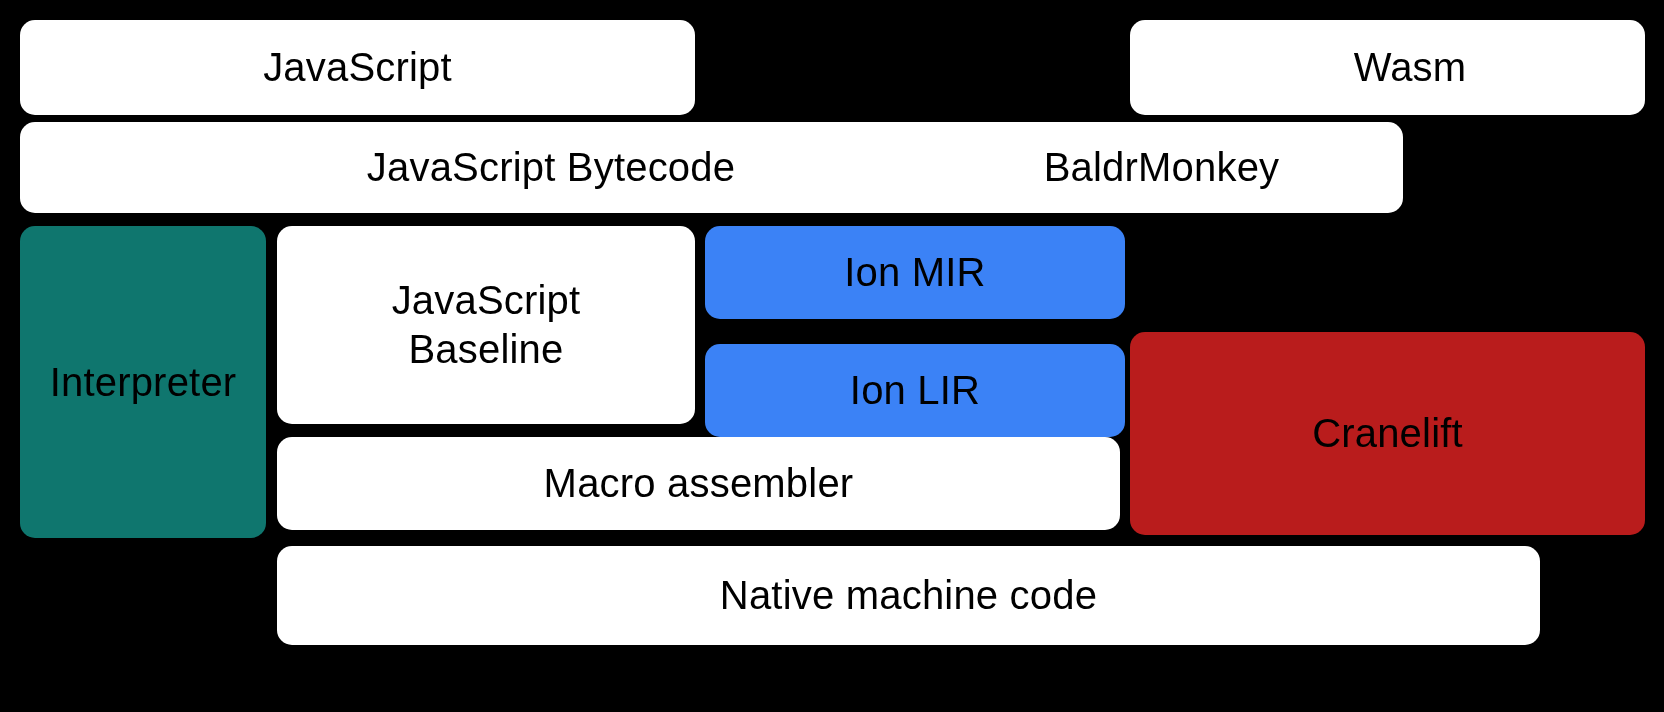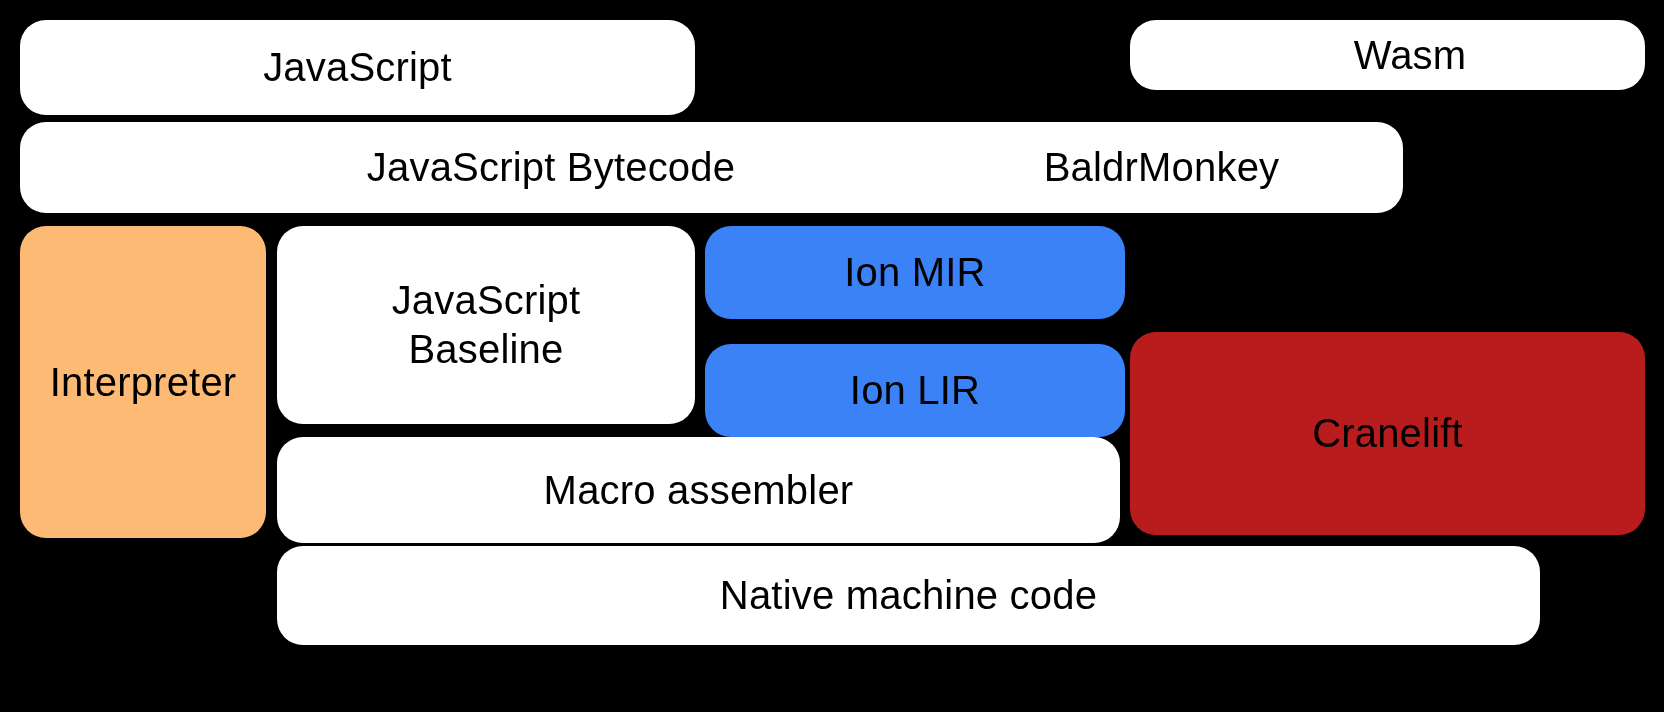--- a/index.html
+++ b/index.html
@@ -16,56 +16,56 @@
     overflow: hidden;
     font-family: "Liberation Sans", "DejaVu Sans", sans-serif;
   }
   .node {
     position: absolute;
     box-sizing: border-box;
     display: flex;
     align-items: center;
     justify-content: center;
     text-align: center;
-    border-radius: 26px;
+    border-radius: 15px;
     color: #000000;
     font-size: 40px;
     font-weight: 400;
     line-height: 1.22;
     letter-spacing: 0.2px;
     white-space: pre-line;
     user-select: none;
   }
   .fill-white { background: #ffffff; }
-  .fill-grey  { background: #fdba74; }
+  .fill-grey  { background: #0f766e; }
   .fill-green { background: #3b82f6; }
   .fill-pink  { background: #b91c1c; }
 </style>
 </head>
 <body>
 
 <div id="canvas">
 
   <div class="node fill-white" style="left:20px; top:20px; width:675px; height:95px;">JavaScript</div>
 
 
-  <div class="node fill-white" style="left:1130px; top:20px; width:515px; height:70px;padding-left:45px;">Wasm</div>
+  <div class="node fill-white" style="left:1130px; top:20px; width:515px; height:95px;padding-left:45px;">Wasm</div>
 
   <div class="node fill-white" style="left:20px; top:122px; width:1062px; height:91px;">JavaScript Bytecode</div>
 
   <div class="node fill-white" style="left:920px; top:122px; width:483px; height:91px;">BaldrMonkey</div>
 
   <div class="node fill-grey" style="left:20px; top:226px; width:246px; height:312px;">Interpreter</div>
 
   <div class="node fill-white" style="left:277px; top:226px; width:418px; height:198px;">JavaScript
 Baseline</div>
 
   <div class="node fill-green" style="left:705px; top:226px; width:420px; height:93px;">Ion MIR</div>
 
   <div class="node fill-green" style="left:705px; top:344px; width:420px; height:93px;">Ion LIR</div>
 
   <div class="node fill-pink" style="left:1130px; top:332px; width:515px; height:203px;">Cranelift</div>
 
-  <div class="node fill-white" style="left:277px; top:437px; width:843px; height:106px;">Macro assembler</div>
+  <div class="node fill-white" style="left:277px; top:437px; width:843px; height:93px;">Macro assembler</div>
 
   <div class="node fill-white" style="left:277px; top:546px; width:1263px; height:99px;">Native machine code</div>
 
 </div>
 
 </body></html>

